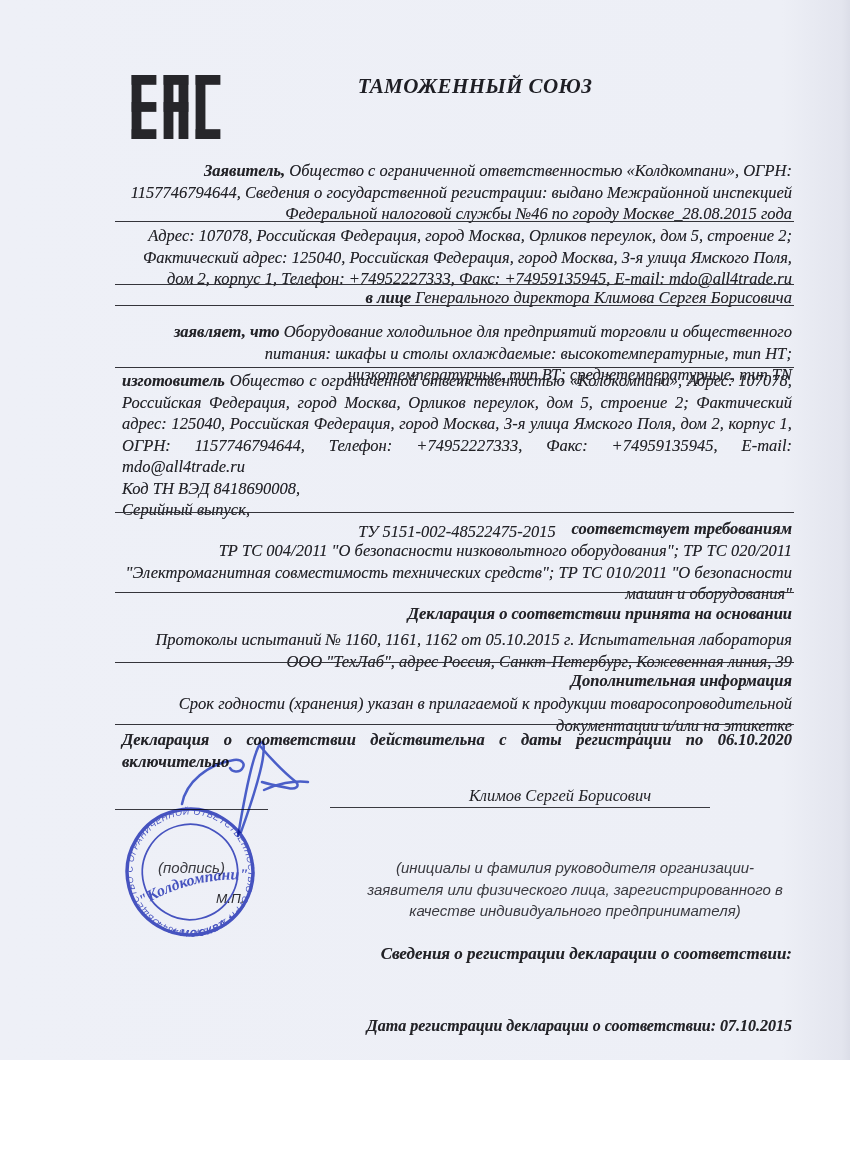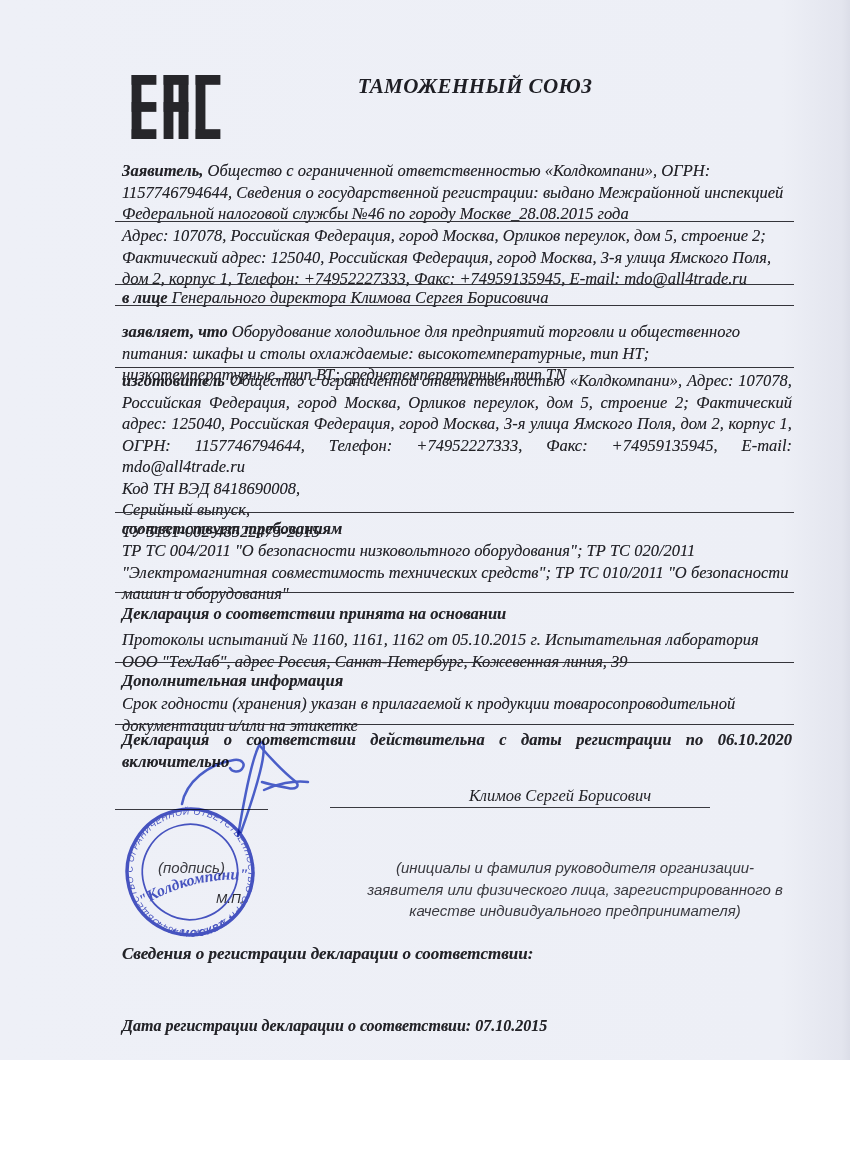--- a/index.html
+++ b/index.html
@@ -2,21 +2,21 @@
 <html><head>
 <meta charset="utf-8">
 <style>
   html,body{margin:0;padding:0;}
   .page{
     position:relative;width:850px;height:1060px;overflow:hidden;
     background:linear-gradient(to right,#eef0f7 0%,#edeff6 92%,#e3e5ee 99%,#dcdee8 100%);
     font-family:"Liberation Serif",serif;color:#232327;font-style:italic;
   }
   .t{position:absolute;left:122px;width:670px;font-size:16.5px;line-height:21.5px;
-     text-shadow:0 0 .4px rgba(40,40,55,.45);}
+     text-shadow:0 0 .4px rgba(40,40,55,.45);text-align:right;}
   .bold{font-weight:bold;}
   .just{text-align:justify;}
   .rule{position:absolute;left:115px;width:679px;border-top:1.6px solid #34343a;height:0;}
   .title-block{position:absolute;left:230px;top:72px;width:490px;text-align:center;
      font-weight:bold;font-size:21px;line-height:29px;letter-spacing:.4px;color:#1e1e24;}
   .eac{position:absolute;left:131px;top:75px;}
   .sig-line{position:absolute;border-top:1.5px solid #3a3a40;height:0;}
   .sans{font-family:"Liberation Sans",sans-serif;margin-top:44px;}
   .caption{font-size:15px;line-height:21.5px;color:#3a3a40;text-align:center;}
   .name{position:absolute;left:340px;top:786px;width:440px;text-align:center;font-size:16.5px;}
@@ -55,21 +55,21 @@
   <div class="t" style="top:225px"><span>Адрес: 107078, Российская Федерация, город Москва, Орликов переулок, дом 5, строение 2; Фактический адрес: 125040, Российская Федерация, город Москва, 3-я улица Ямского Поля, дом 2, корпус 1, Телефон: +74952227333, Факс: +74959135945, E-mail: mdo@all4trade.ru</span></div>
 
   <div class="t" style="top:287px"><span class="bold">в лице</span><span> Генерального директора Климова Сергея Борисовича</span></div>
 
   <div class="t" style="top:321px"><span class="bold">заявляет, что</span><span> Оборудование холодильное для предприятий торговли и общественного питания: шкафы и столы охлаждаемые: высокотемпературные, тип НТ; низкотемпературные, тип ВТ; среднетемпературные, тип TN</span></div>
 
   <div class="t just" style="top:370px">
     <span class="bold">изготовитель</span><span> Общество с ограниченной ответственностью «Колдкомпани», Адрес: 107078, Российская Федерация, город Москва, Орликов переулок, дом 5, строение 2; Фактический адрес: 125040, Российская Федерация, город Москва, 3-я улица Ямского Поля, дом 2, корпус 1, ОГРН: 1157746794644, Телефон: +74952227333, Факс: +74959135945, E-mail: mdo@all4trade.ru</span>
     <div style="text-align:left">Код ТН ВЭД 8418690008,</div>
     <div style="text-align:left">Серийный выпуск,</div>
-    <div style="text-align:left">ТУ 5151-002-48522475-2015</div>
+    <div style="text-align:center">ТУ 5151-002-48522475-2015</div>
   </div>
 
   <div class="t bold" style="top:518px">соответствует требованиям</div>
   <div class="t" style="top:540px">ТР ТС 004/2011 "О безопасности низковольтного оборудования"; ТР ТС 020/2011 "Электромагнитная совместимость технических средств"; ТР ТС 010/2011 "О безопасности машин и оборудования"</div>
 
   <div class="t bold" style="top:603px">Декларация о соответствии принята на основании</div>
   <div class="t" style="top:629px">Протоколы испытаний № 1160, 1161, 1162 от 05.10.2015 г. Испытательная лаборатория ООО "ТехЛаб", адрес Россия, Санкт-Петербург, Кожевенная линия, 39</div>
 
   <div class="t bold" style="top:670px">Дополнительная информация</div>
   <div class="t" style="top:693px">Срок годности (хранения) указан в прилагаемой к продукции товаросопроводительной документации и/или на этикетке</div>

